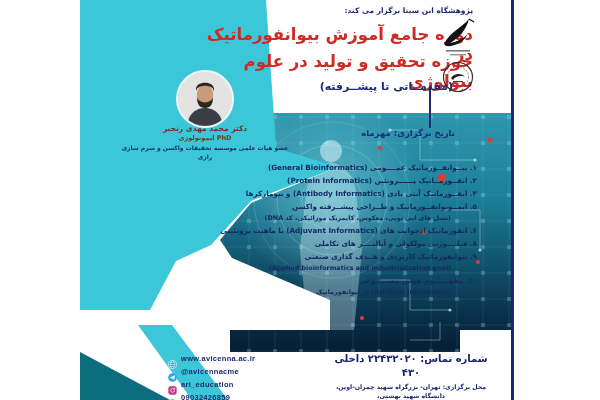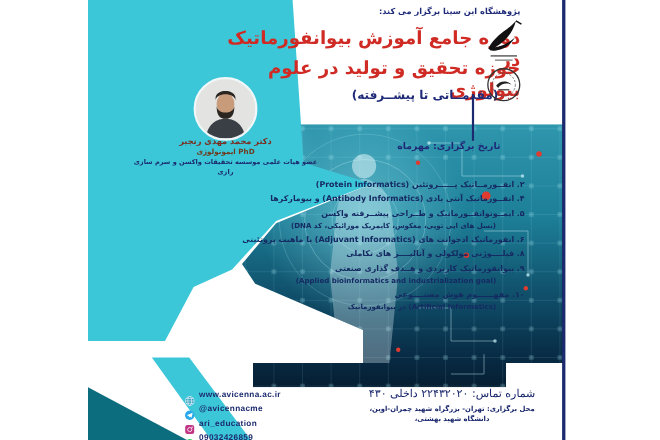--- a/index.html
+++ b/index.html
@@ -34,21 +34,21 @@
   .topic-main{font-size:7.2px;font-weight:700;line-height:13px;white-space:nowrap;}
   .topic-sub{font-size:6.4px;font-weight:700;line-height:11px;padding-right:26px;white-space:nowrap;}
 
   .social{left:88px;top:352px;}
   .soc-row{display:flex;align-items:center;height:12px;margin-bottom:1px;}
   .soc-ico{width:9px;height:9px;margin-right:4px;flex:none;}
   .soc-text{font-family:Liberation Sans, sans-serif;font-size:7.5px;
             font-weight:bold;color:#1b2a6e;letter-spacing:.3px;text-align:center;}
 
   .contact{left:245px;top:352px;width:172px;text-align:center;color:#16246b;}
-  .c-num{font-size:10px;font-weight:400;line-height:14px;}
+  .c-num{font-size:10px;font-weight:700;line-height:14px;}
   .c-addr{font-size:6.2px;font-weight:600;line-height:9px;margin-top:2px;}
 </style>
 </head>
 <body>
 
 <div class="page">
   <div class="poster">
 
     <svg class="bgsvg" viewBox="0 0 440 400">
       <defs>
@@ -149,20 +149,21 @@
         <path d="M21,27 C22,36 38,36 39,27 C39,36 36,40 30,40 C24,40 21,36 21,27 Z" fill="#2b2620"></path>
       </svg>
     </div>
     <div class="abs rtl spk">
       <div class="spk-name">دکتر محمد مهدی رنجبر</div>
       <div class="spk-deg">PhD ایمونولوژی</div>
       <div class="spk-aff">عضو هیات علمی موسسه تحقیقات واکسن و سرم سازی رازی</div>
     </div>
 
     <div class="abs rtl topics" id="topics">
+        <div class="topic-main">۱. بیــوانفــورماتیک عمــــومی (General Bioinformatics)</div>
         <div class="topic-main">۲. انفــورمــاتیک پــــــروتئین (Protein Informatics)</div>
         <div class="topic-main">۴. انفــورماتیک آنتی بادی (Antibody Informatics) و بیومارکرها</div>
         <div class="topic-main">۵. ایمــونوانفــورماتیک و طــراحی پیشــرفته واکسن</div>
         <div class="topic-sub">(نسل های اپی توپی، معکوس، کایمریک موزائیکی، کد DNA)</div>
         <div class="topic-main">۶. انفورماتیک ادجوانت های (Adjuvant Informatics) با ماهیت پروتئینی</div>
         <div class="topic-main">۸. فیلــــوژنی مولکولی و آنالیــــز های تکاملی</div>
         <div class="topic-main">۹. بیوانفورماتیک کاربردی و هــدف گذاری صنعتی</div>
         <div class="topic-sub">(Applied bioinformatics and industrialization goal)</div>
         <div class="topic-main">۱۰. مفهــــــوم هوش مصنــــوعی</div>
         <div class="topic-sub">(Artificial Informatics) در بیوانفورماتیک</div>

